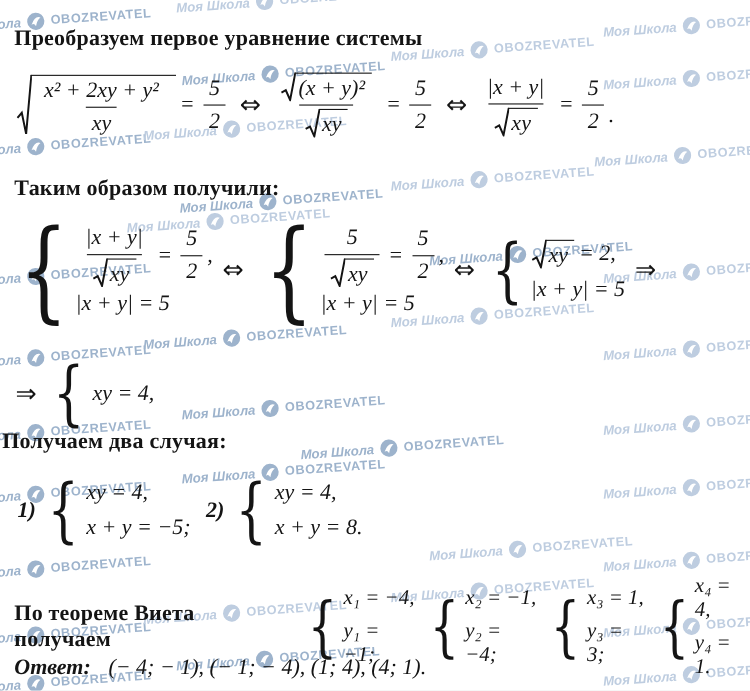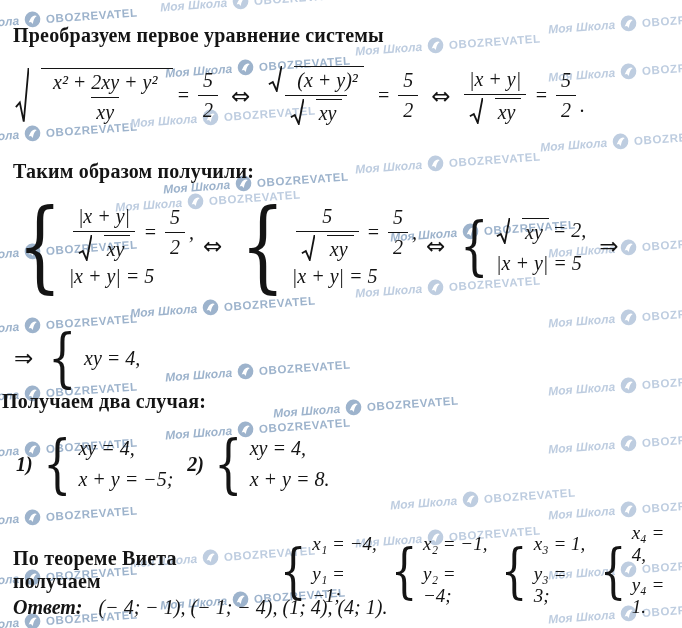--- a/index.html
+++ b/index.html
@@ -16,21 +16,21 @@
   .para{font-weight:700;font-size:20px;letter-spacing:.2px;}
   .math{font-style:italic;font-size:20px;}
   .mline{display:flex;align-items:center;}
   
   .frac{display:inline-flex;flex-direction:column;align-items:center;margin:0 4px;}
   .frac .num{display:flex;justify-content:center;align-items:flex-end;padding:0 5px 3px;}
   .frac .den{display:flex;justify-content:center;border-top:1.7px solid #141414;padding:3px 5px 0;}
   
   .sqrt{position:relative;display:inline-flex;padding-left:13px;}
   .rad{position:absolute;left:0;top:0;width:14px;height:100%;}
-  .radicand{display:inline-flex;align-items:center;border-top:1.7px solid #141414;padding:2px 6px 0 3px;margin-left:13px;}
+  .radicand{display:inline-flex;align-items:center;border-top:1.7px solid #141414;padding:2px 6px 0 3px;}
   
   .sys{display:inline-flex;align-items:center;}
   .brace{font-style:normal;font-family:"DejaVu Serif",serif;line-height:1;display:block;
          transform:scaleX(.7);transform-origin:center;margin-right:-3px;font-weight:400;}
   .brace-xl{font-size:100px;}
   .brace-md{font-size:64px;}
   .brace-sm{font-size:60px;}
   .sys-rows{display:flex;flex-direction:column;align-items:flex-start;}
   .gap8 > * + *{margin-top:8px;}
   .gap4 > * + *{margin-top:4px;}

